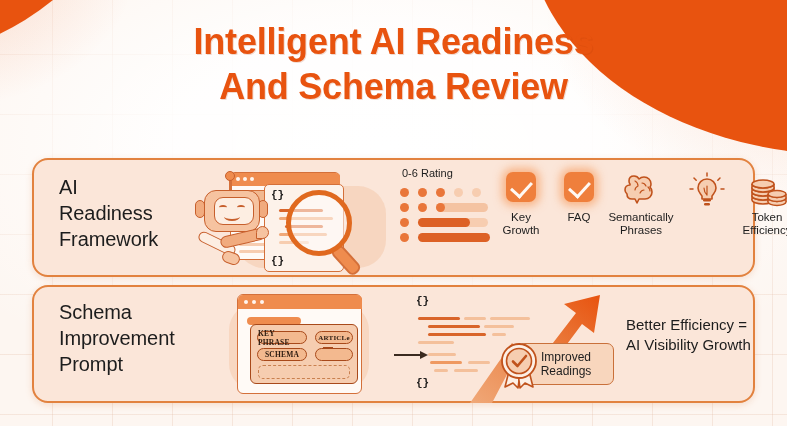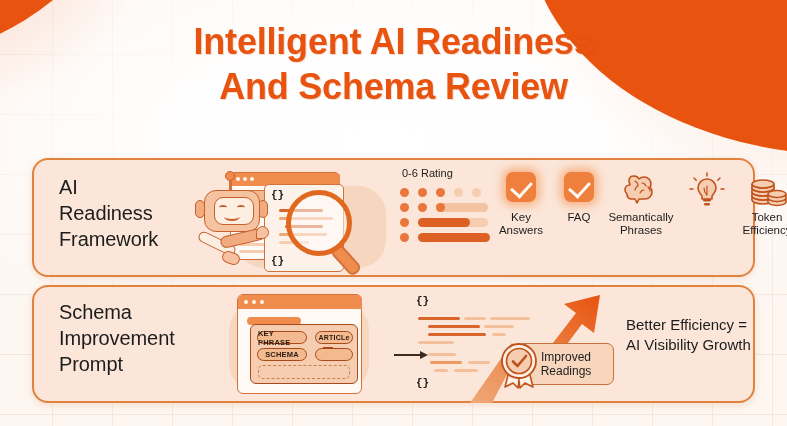--- a/index.html
+++ b/index.html
@@ -210,21 +210,21 @@
     box-shadow: 0 0 9px 4px rgba(245,140,70,0.55);
   }
   .chk:after {
     content: ""; position: absolute; left: 9px; top: 5px;
     width: 10px; height: 17px;
     border: solid #fff9f4; border-width: 0 3.2px 3.2px 0;
     transform: rotate(42deg);
   }
 
   
-  .illus2 { position: absolute; left: 185px; top: 3px; width: 180px; height: 110px; }
+  .illus2 { position: absolute; left: 185px; top: 3px; width: 180px; height: 110px; font-family: Liberation Serif, serif; }
   .i2-blob { position: absolute; left: 10px; top: 14px; width: 140px; height: 86px; background: #f6d0b7; border-radius: 26px; opacity: .7; }
   .win {
     position: absolute; left: 18px; top: 4px; width: 125px; height: 100px;
     background: #fffaf6; border: 1.8px solid #d4703a; border-radius: 6px;
   }
   .win .bar { position: absolute; left: -0.5px; right: -0.5px; top: -0.5px; height: 14px; background: #ef8c4e; border-radius: 5px 5px 0 0; }
   .win-pill { position: absolute; left: 9px; top: 22px; width: 54px; height: 8px; background: #ef8c4e; border-radius: 5px; }
   .inner-box {
     position: absolute; left: 31px; top: 34px; width: 108px; height: 60px;
     background: #f6cdb0; border: 1.8px solid #a8491a; border-radius: 6px;
@@ -376,21 +376,21 @@
       </div>
     </div>
 
     <div class="metrics">
 
       <div class="metric" style="left:0px;">
         <div class="glyph">
             <span class="chk"></span>
           </div>
         <div class="mlabel">Key
-Answers</div>
+Growth</div>
       </div>
 
       <div class="metric" style="left:58px;">
         <div class="glyph">
             <span class="chk"></span>
           </div>
         <div class="mlabel">FAQ</div>
       </div>
 
       <div class="metric" style="left:111px; width:76px;">

